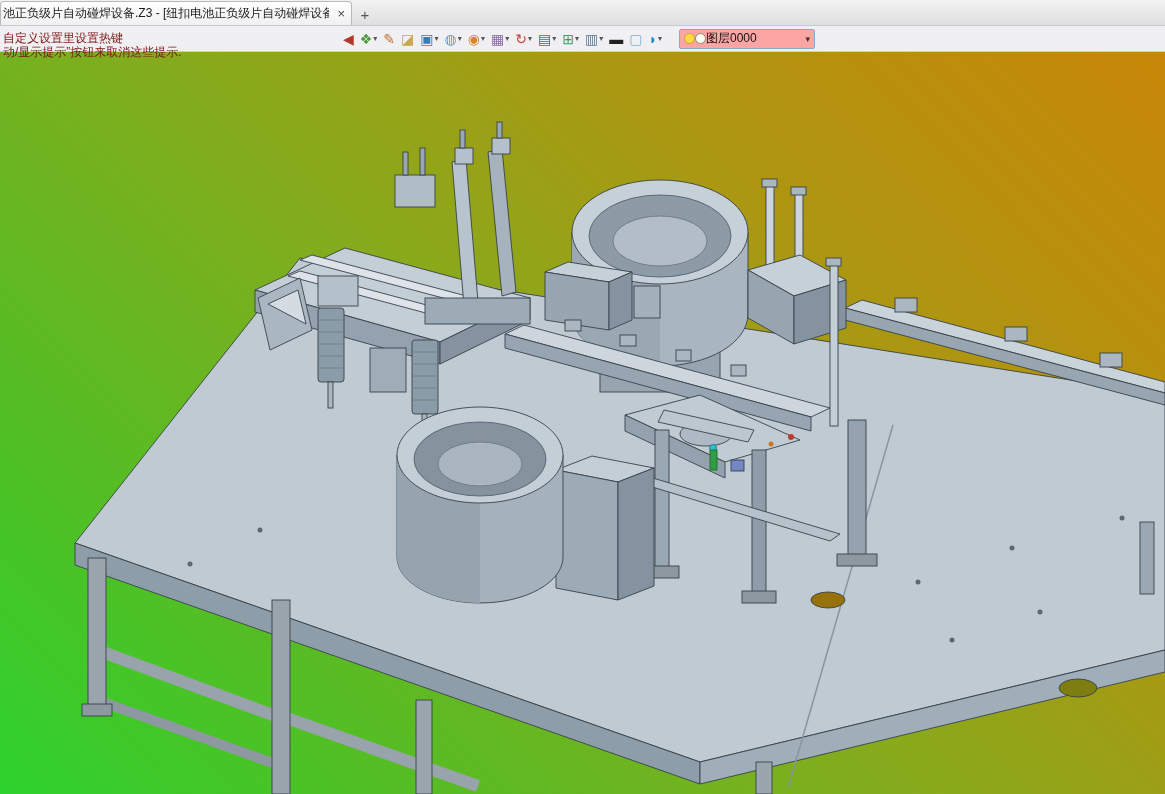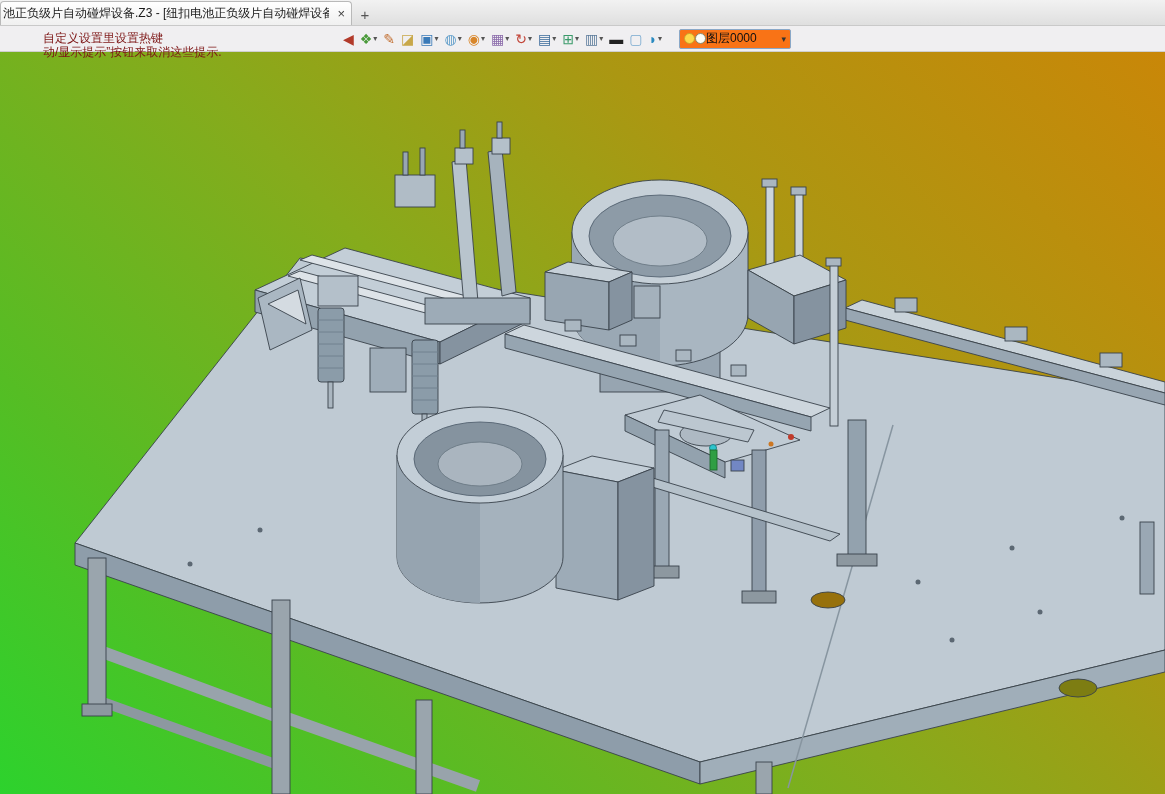--- a/index.html
+++ b/index.html
@@ -12,28 +12,28 @@
   .tab-title{font-size:12px; color:#1a1a1a; white-space:nowrap; overflow:hidden;}
   .tab-close{font-size:13px; color:#444; margin-left:8px; cursor:pointer; line-height:1;}
   .new-tab{width:26px; height:22px; display:flex; align-items:center; justify-content:center; font-size:15px; color:#555; cursor:pointer;}
 
   
   .toolbar{position:relative; height:26px; background:#f0eff1; border-bottom:1px solid #cfcfcf; box-sizing:border-box; display:flex; align-items:center;}
   .tb-icons{display:flex; align-items:center; margin-left:340px;}
   .tbtn{display:flex; align-items:center; height:22px; padding:0 3px; cursor:pointer; border-radius:2px;}
   .tbtn .glyph{font-size:14px; line-height:1;}
   .tbtn .arrow{font-size:8px; color:#555; margin-left:1px;}
-  .layer-combo{display:flex; align-items:center; gap:0; margin-left:14px; width:112px; height:20px; background:#f97316; border:1px solid #8aa8c8; border-radius:2px; padding:0 4px; box-sizing:border-box; cursor:pointer;}
+  .layer-combo{display:flex; align-items:center; gap:0; margin-left:14px; width:136px; height:20px; background:#fca5a5; border:1px solid #8aa8c8; border-radius:2px; padding:0 4px; box-sizing:border-box; cursor:pointer;}
   .bulb{width:11px; height:11px; border-radius:50%; background:#ffd84a; border:1px solid #c9a32b; box-sizing:border-box;}
   .layer-circle{width:11px; height:11px; border-radius:50%; background:#fdfdf4; border:1.5px solid #8a8a6a; box-sizing:border-box;}
   .combo-value{font-size:12px; color:#111; white-space:nowrap;}
   .combo-arrow{margin-left:auto; font-size:9px; color:#333;}
 
   
-  .hints{position:absolute; top:31px; left:3px; z-index:20; color:#7c1414; font-size:12px; line-height:14px; white-space:nowrap; pointer-events:none;margin-left:40px;}
+  .hints{position:absolute; top:31px; left:3px; z-index:20; color:#7c1414; font-size:12px; line-height:14px; white-space:nowrap; pointer-events:none;}
 
   
   .viewport{position:relative; width:1165px; height:742px; background:linear-gradient(45deg,#2dd22d 0%,#55bd24 22%,#86ab1c 48%,#ab9712 70%,#c98708 100%); cursor:crosshair;}
   .viewport svg{position:absolute; inset:0; display:block;}
 </style>
 </head>
 <body>
 
 <div class="app">
 

